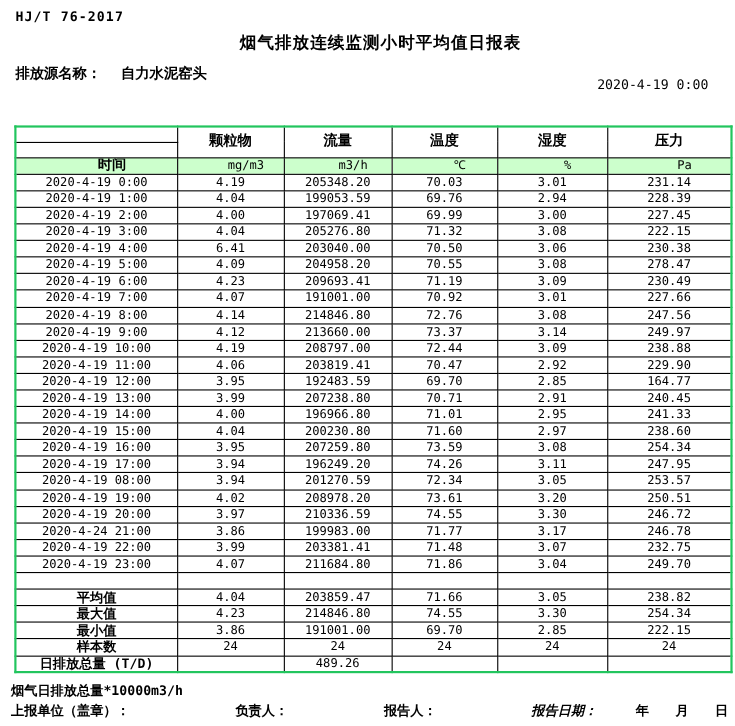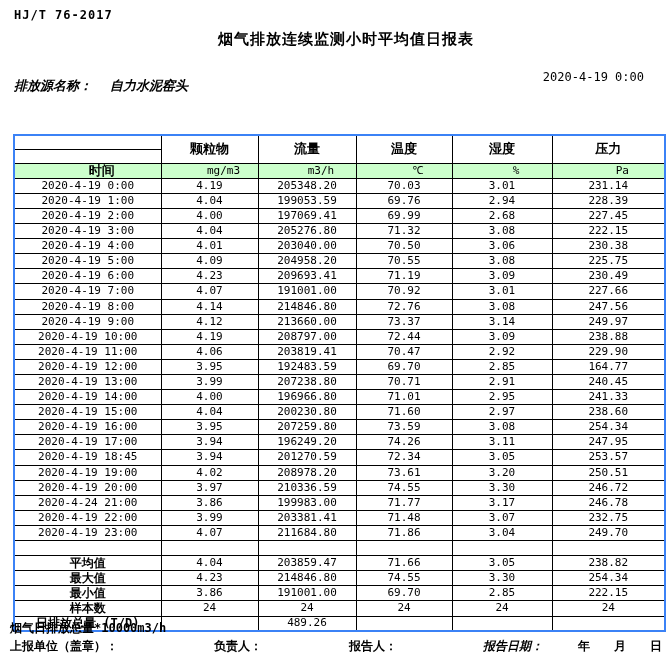--- a/index.html
+++ b/index.html
@@ -11,32 +11,31 @@
     overflow: hidden;
   }
   .std {
     position: absolute; left: 14px; top: 8px;
     font-size: 12px; font-weight: bold; letter-spacing: 1px;
   }
   .title {
     position: absolute; left: 12px; top: 30px; width: 100%;
     text-align: center; font-size: 15px; font-weight: bold; letter-spacing: 1px;
   }
-  .meta { position: absolute; left: 14px; top: 77px; font-size: 13px; font-weight: bold; font-style: italic; }
+  .meta { position: absolute; left: 14px; top: 58px; font-size: 13px; font-weight: bold; }
   .meta .src-name { margin-left: 18px; }
   .rpt-date {
     position: absolute; right: 24px; top: 70px;
     font-size: 12px; font-weight: normal;
   }
   table.rpt {
     position: absolute; left: 13px; top: 114px; width: 651px;
     border-collapse: collapse; table-layout: fixed;
-    border: 2px solid #3b82f6;
+    border: 2px solid #22c55e;
     font-size: 11px;
-    margin-top: 20px;
   }
   table.rpt td, table.rpt th {
     border: 1px solid #000;
     text-align: center; vertical-align: middle;
     padding: 0; height: 15.1px; line-height: 1.1;
     overflow: hidden; white-space: nowrap;
   }
   table.rpt th { font-size: 13px; font-weight: bold; }
   tr.hdr-sub td { height: 14px; }
   tr.units td { background: #ccffcc; padding-left: 28px; }
@@ -112,46 +111,46 @@
         <td>199053.59</td>
         <td>69.76</td>
         <td>2.94</td>
         <td>228.39</td>
       </tr>
       <tr>
         <td>2020-4-19 2:00</td>
         <td>4.00</td>
         <td>197069.41</td>
         <td>69.99</td>
-        <td>2.68</td>
+        <td>3.00</td>
         <td>227.45</td>
       </tr>
       <tr>
         <td>2020-4-19 3:00</td>
         <td>4.04</td>
         <td>205276.80</td>
         <td>71.32</td>
         <td>3.08</td>
         <td>222.15</td>
       </tr>
       <tr>
         <td>2020-4-19 4:00</td>
-        <td>4.01</td>
+        <td>6.41</td>
         <td>203040.00</td>
         <td>70.50</td>
         <td>3.06</td>
         <td>230.38</td>
       </tr>
       <tr>
         <td>2020-4-19 5:00</td>
         <td>4.09</td>
         <td>204958.20</td>
         <td>70.55</td>
         <td>3.08</td>
-        <td>225.75</td>
+        <td>278.47</td>
       </tr>
       <tr>
         <td>2020-4-19 6:00</td>
         <td>4.23</td>
         <td>209693.41</td>
         <td>71.19</td>
         <td>3.09</td>
         <td>230.49</td>
       </tr>
       <tr>
@@ -236,21 +235,21 @@
       </tr>
       <tr>
         <td>2020-4-19 17:00</td>
         <td>3.94</td>
         <td>196249.20</td>
         <td>74.26</td>
         <td>3.11</td>
         <td>247.95</td>
       </tr>
       <tr>
-        <td>2020-4-19 18:45</td>
+        <td>2020-4-19 08:00</td>
         <td>3.94</td>
         <td>201270.59</td>
         <td>72.34</td>
         <td>3.05</td>
         <td>253.57</td>
       </tr>
       <tr>
         <td>2020-4-19 19:00</td>
         <td>4.02</td>
         <td>208978.20</td>

